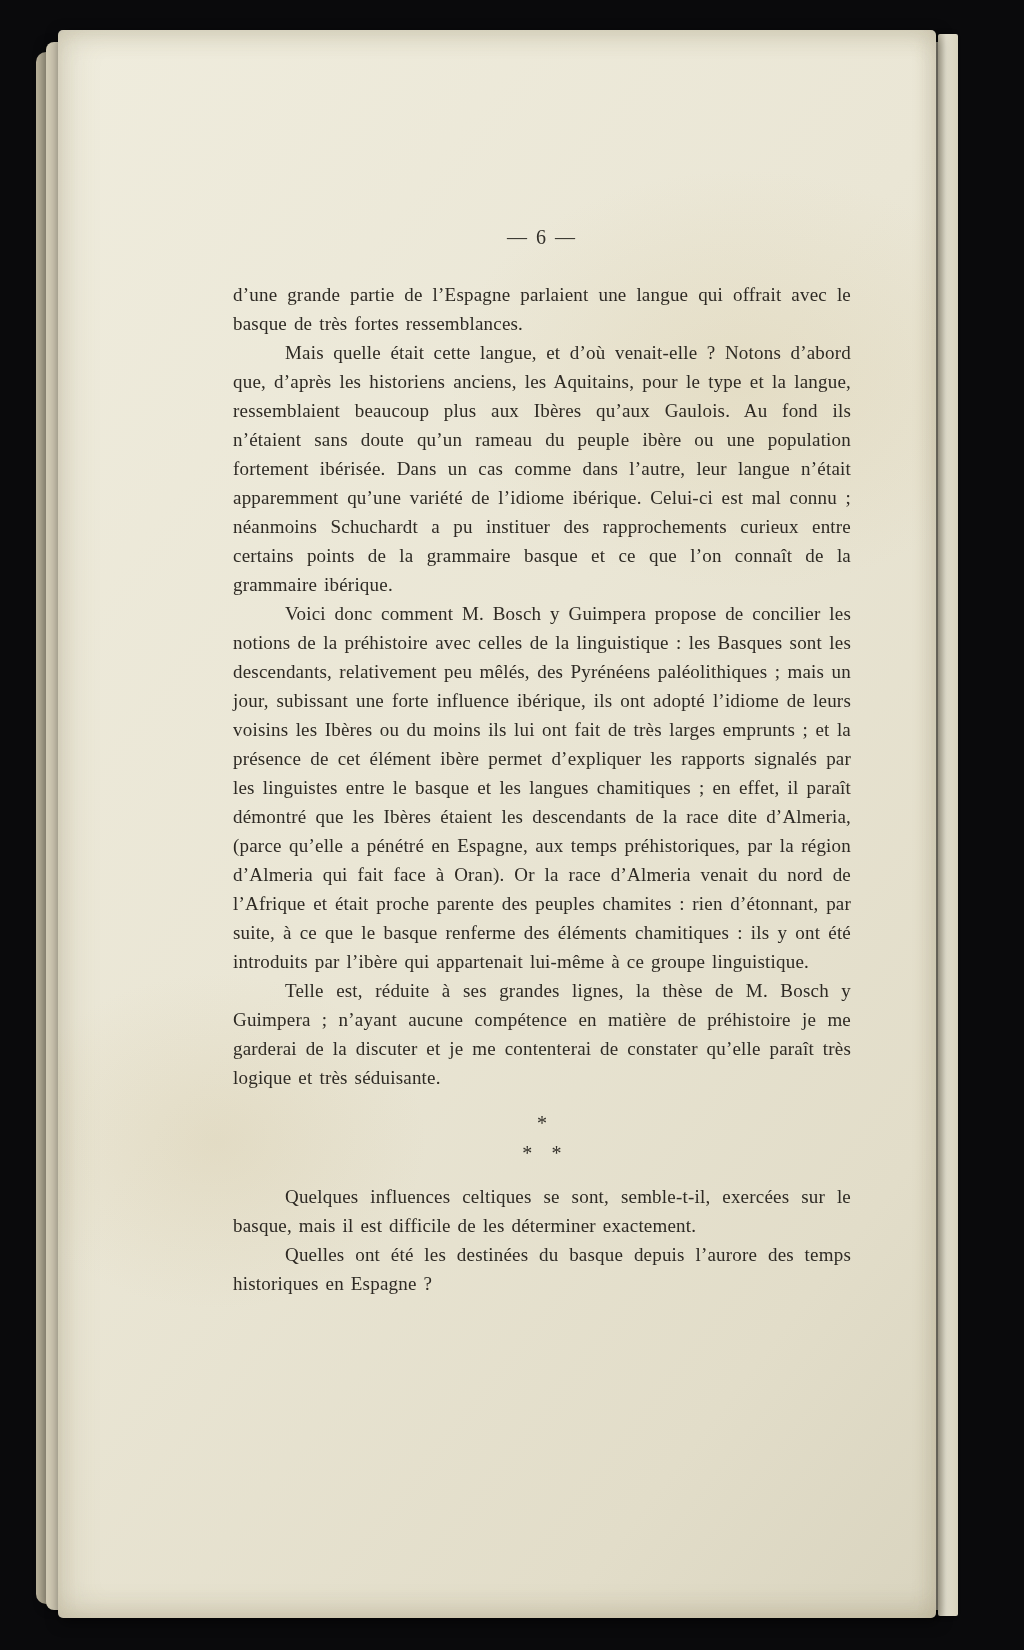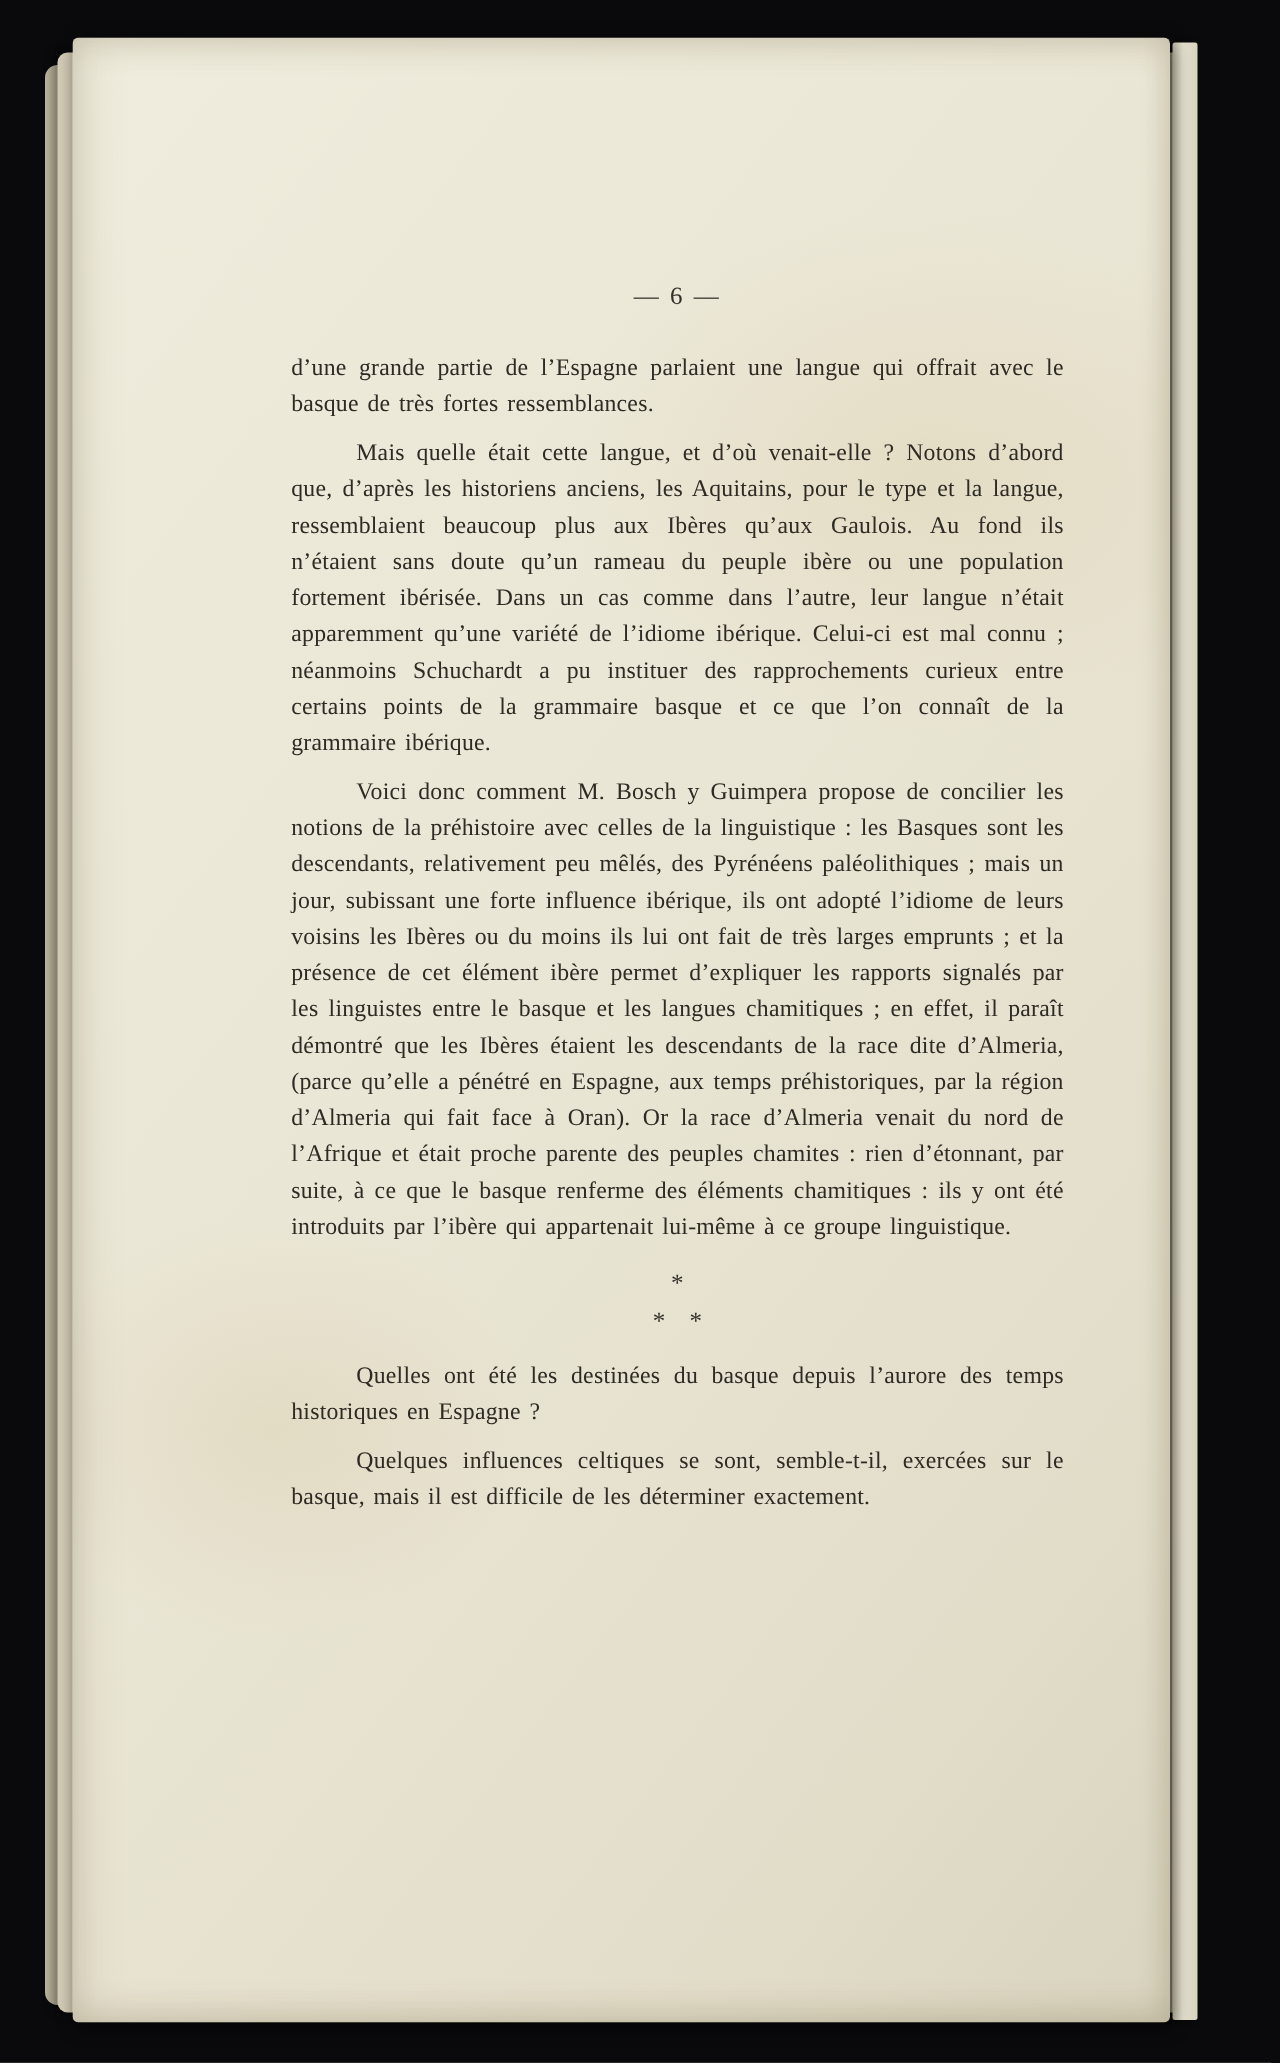--- a/index.html
+++ b/index.html
@@ -72,21 +72,21 @@
     left: 175px; top: 250px;
     width: 618px;
     color: #2e2a24;
     font-size: 19px;
     line-height: 29px;
     text-align: justify;
     letter-spacing: 0.2px;
     word-spacing: 2px;
   }
   .para { margin: 0; font-family: Liberation Serif, serif; }
-  .para.indent { text-indent: 52px; margin-top: 10px; }
+  .para.indent { text-indent: 52px; }
   .asterism {
     margin: 16px 0 14px 0;
     text-align: center;
     font-size: 20px;
     line-height: 30px;
     color: #33302a;
   }
   .asterism .line2 { word-spacing: 14px; }
 </style>
 </head>
@@ -103,25 +103,26 @@
     <div class="page-number">— 6 —</div>
 
     <div class="text-block">
 
       <p class="para">d’une grande partie de l’Espagne parlaient une langue qui offrait avec le basque de très fortes ressemblances.</p>
 
       <p class="para indent">Mais quelle était cette langue, et d’où venait-elle ? Notons d’abord que, d’après les historiens anciens, les Aquitains, pour le type et la langue, ressemblaient beaucoup plus aux Ibères qu’aux Gaulois. Au fond ils n’étaient sans doute qu’un rameau du peuple ibère ou une population fortement ibérisée. Dans un cas comme dans l’autre, leur langue n’était apparemment qu’une variété de l’idiome ibérique. Celui-ci est mal connu ; néanmoins Schuchardt a pu instituer des rapprochements curieux entre certains points de la grammaire basque et ce que l’on connaît de la grammaire ibérique.</p>
 
       <p class="para indent">Voici donc comment M. Bosch y Guimpera propose de concilier les notions de la préhistoire avec celles de la linguistique : les Basques sont les descendants, relativement peu mêlés, des Pyrénéens paléolithiques ; mais un jour, subissant une forte influence ibérique, ils ont adopté l’idiome de leurs voisins les Ibères ou du moins ils lui ont fait de très larges emprunts ; et la présence de cet élément ibère permet d’expliquer les rapports signalés par les linguistes entre le basque et les langues chamitiques ; en effet, il paraît démontré que les Ibères étaient les descendants de la race dite d’Almeria, (parce qu’elle a pénétré en Espagne, aux temps préhistoriques, par la région d’Almeria qui fait face à Oran). Or la race d’Almeria venait du nord de l’Afrique et était proche parente des peuples chamites : rien d’étonnant, par suite, à ce que le basque renferme des éléments chamitiques : ils y ont été introduits par l’ibère qui appartenait lui-même à ce groupe linguistique.</p>
 
+      <p class="para indent">Telle est, réduite à ses grandes lignes, la thèse de M. Bosch y Guimpera ; n’ayant aucune compétence en matière de préhistoire je me garderai de la discuter et je me contenterai de constater qu’elle paraît très logique et très séduisante.</p>
 
       <div class="asterism">
         <div class="line1">*</div>
         <div class="line2">* *</div>
       </div>
 
+      <p class="para indent">Quelques influences celtiques se sont, semble-t-il, exercées sur le basque, mais il est difficile de les déterminer exactement.</p>
+
       <p class="para indent">Quelles ont été les destinées du basque depuis l’aurore des temps historiques en Espagne ?</p>
-
-      <p class="para indent">Quelques influences celtiques se sont, semble-t-il, exercées sur le basque, mais il est difficile de les déterminer exactement.</p>
 
     </div>
   </div>
 </div>
 
 </body></html>

